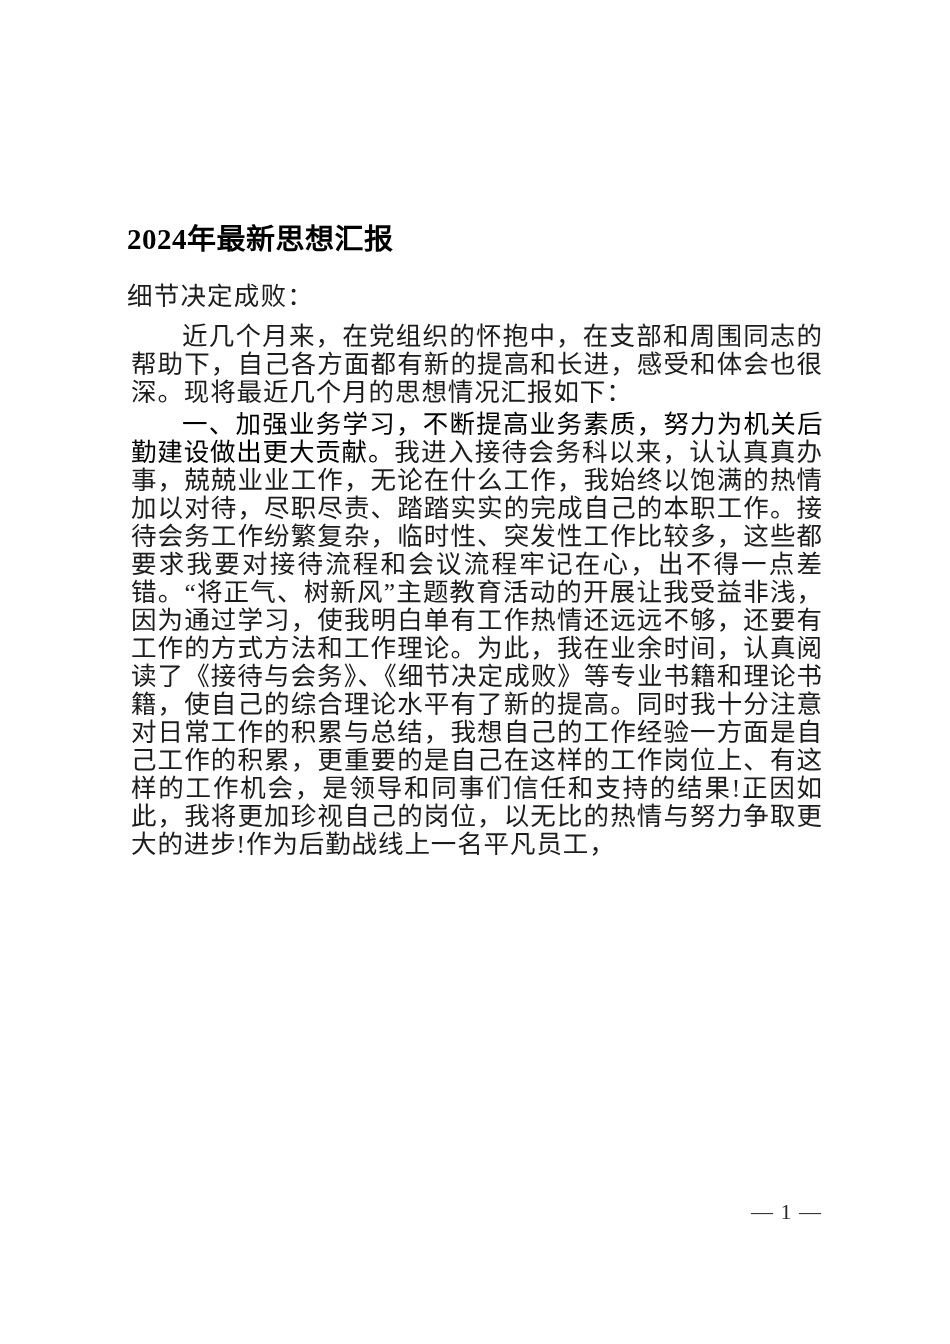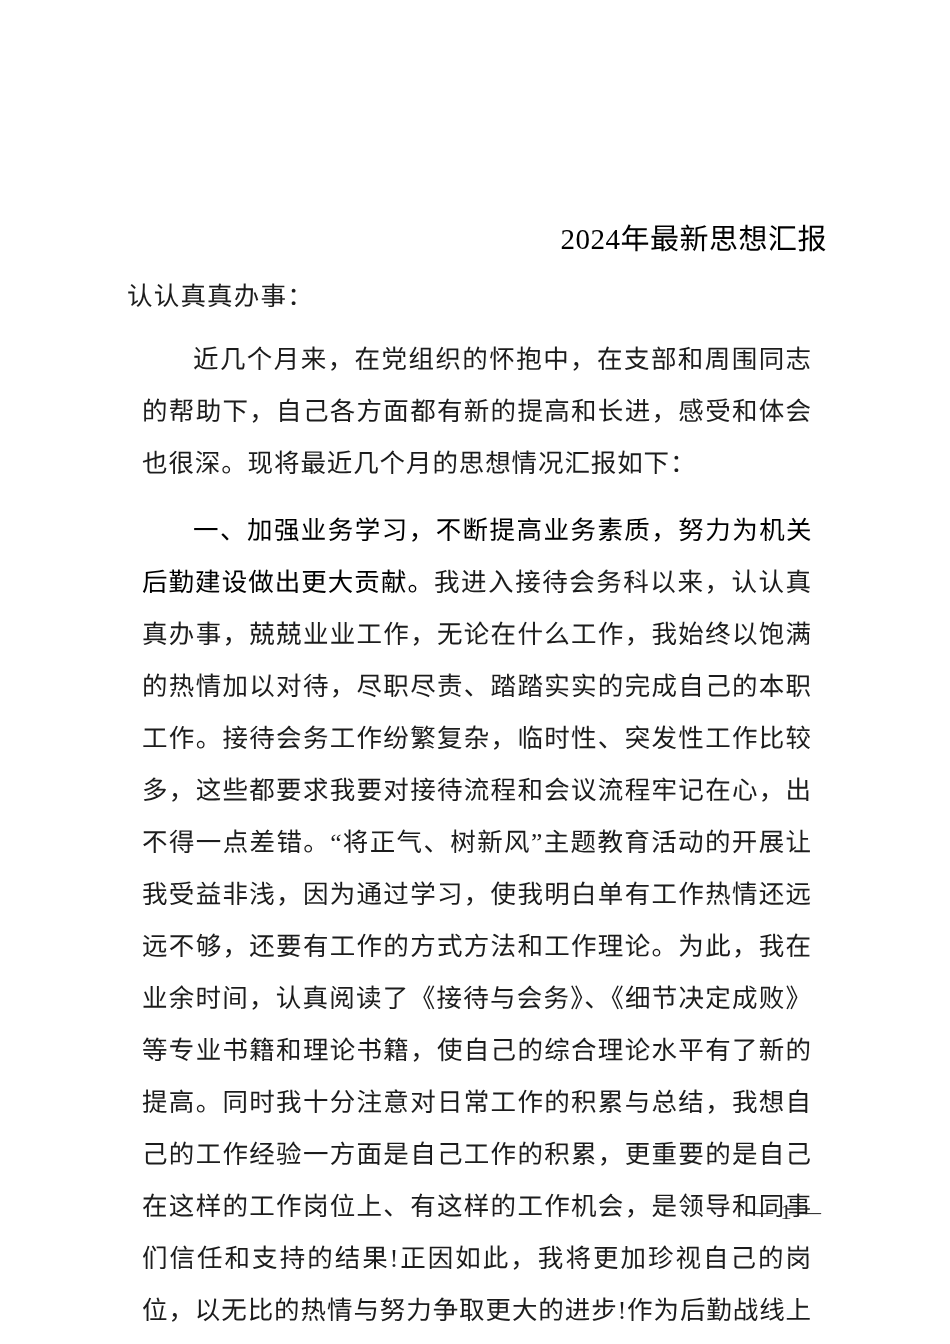--- a/index.html
+++ b/index.html
@@ -29,46 +29,46 @@
 
   .content {
     position: absolute;
     left: 127px;
     top: 216px;
     width: 700px;
   }
 
   .doc-title {
     font-family: "Liberation Serif", "DejaVu Serif", serif;
-    font-weight: 400;
+    font-weight: 700;
     font-size: 29px;
     line-height: 46px;
-    text-align: right;
+    text-align: left;
     letter-spacing: 0.5px;
     color: #000000;
     margin: 0 0 12px 0;
     white-space: nowrap;
   }
 
   .salutation {
     font-family: "Liberation Serif", "DejaVu Serif", serif;
     font-size: 25.5px;
     line-height: 45px;
     letter-spacing: 1.2px;
     color: #1c1c1c;
     margin: 0;
   }
 
   .body-para {
     font-family: "Liberation Serif", "DejaVu Serif", serif;
     font-size: 25.5px;
-    line-height: 52px;
+    line-height: 28px;
     letter-spacing: 0.9px;
     color: #1c1c1c;
-    margin: 15px;
+    margin: 4px;
     text-align: justify;
     text-justify: inter-ideograph;
     text-indent: 2em;
     word-break: break-all;
   }
 
   .bold-lead {
     font-weight: 400;
     color: #000000;
     letter-spacing: 0.4px;
@@ -88,21 +88,21 @@
 </style>
 </head>
 <body>
 
 <div class="page">
 
   <div class="content">
 
     <h1 class="doc-title">2024年最新思想汇报</h1>
 
-    <p class="salutation">认认真真办事：</p>
+    <p class="salutation">细节决定成败：</p>
 
     <p class="body-para">近几个月来，在党组织的怀抱中，在支部和周围同志的帮助下，自己各方面都有新的提高和长进，感受和体会也很深。现将最近几个月的思想情况汇报如下：</p>
 
     <p class="body-para">
       <span class="bold-lead">一、加强业务学习，不断提高业务素质，努力为机关后勤建设做出更大贡献。</span><span>我进入接待会务科以来，认认真真办事，兢兢业业工作，无论在什么工作，我始终以饱满的热情加以对待，尽职尽责、踏踏实实的完成自己的本职工作。接待会务工作纷繁复杂，临时性、突发性工作比较多，这些都要求我要对接待流程和会议流程牢记在心，出不得一点差错。“将正气、树新风”主题教育活动的开展让我受益非浅，因为通过学习，使我明白单有工作热情还远远不够，还要有工作的方式方法和工作理论。为此，我在业余时间，认真阅读了《接待与会务》、《细节决定成败》等专业书籍和理论书籍，使自己的综合理论水平有了新的提高。同时我十分注意对日常工作的积累与总结，我想自己的工作经验一方面是自己工作的积累，更重要的是自己在这样的工作岗位上、有这样的工作机会，是领导和同事们信任和支持的结果!正因如此，我将更加珍视自己的岗位，以无比的热情与努力争取更大的进步!作为后勤战线上一名平凡员工，</span>
     </p>
 
   </div>
 
   <div class="page-number">— 1 —</div>

